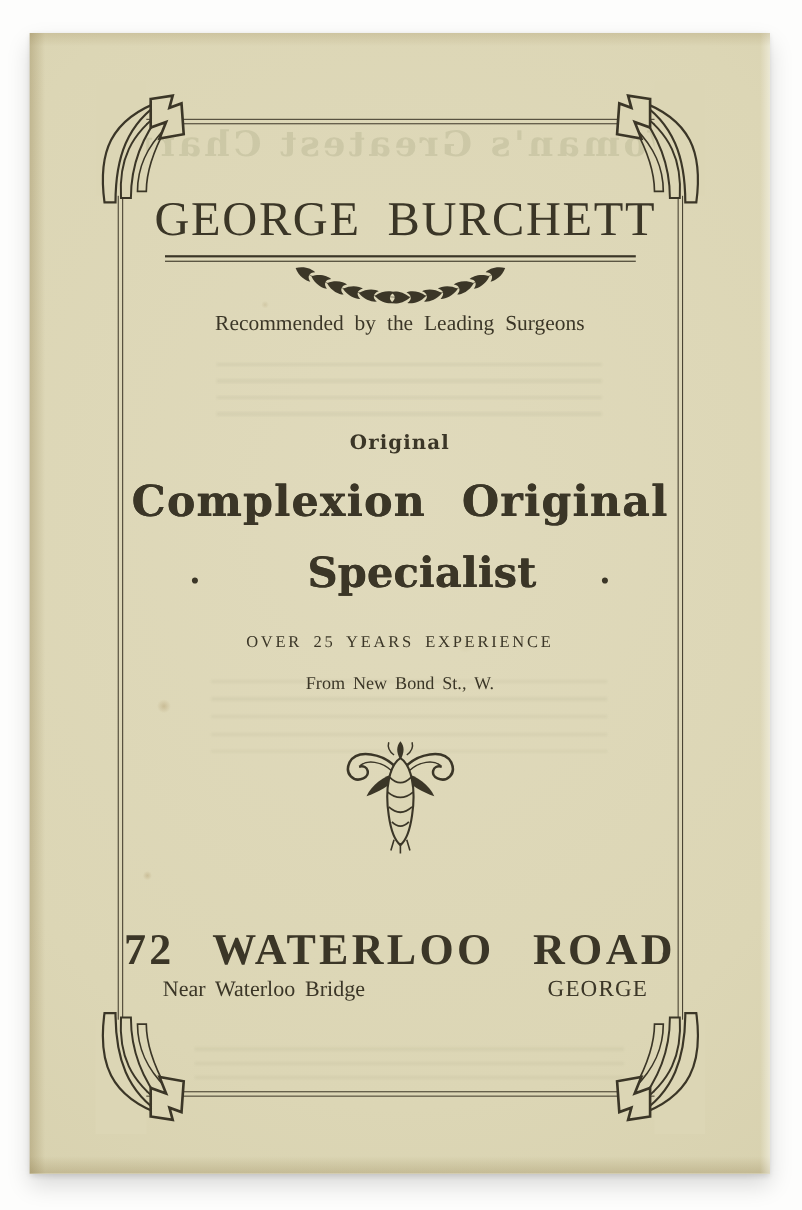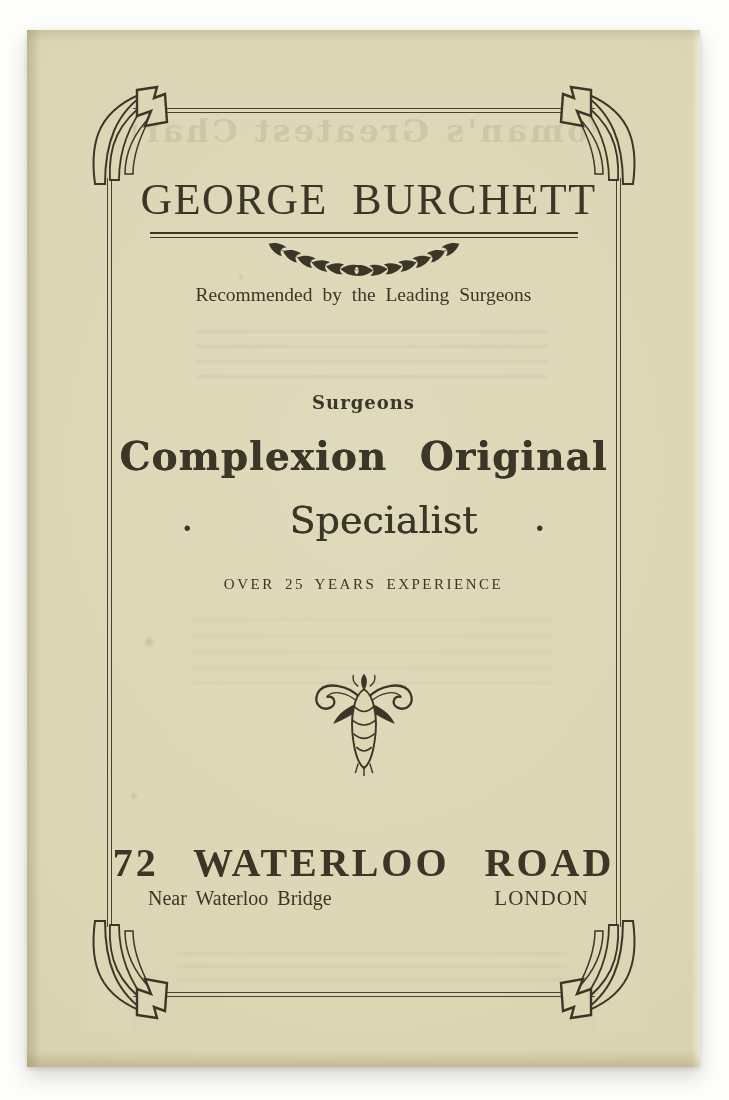--- a/index.html
+++ b/index.html
@@ -66,21 +66,21 @@
   .title{top:148px;font-size:44px;line-height:1;letter-spacing:1.5px;word-spacing:12px;font-weight:400;padding-left:10px;}
   .title-rule{position:absolute;top:202px;left:50%;transform:translateX(-50%);
     width:428px;height:6px;border-top:2px solid var(--ink);border-bottom:1px solid var(--ink);}
   .swag{position:absolute;top:209px;left:50%;transform:translateX(-50%);
     width:226px;height:56px;overflow:visible;}
   .tagline{top:254px;font-size:19.5px;word-spacing:5px;text-align:center;}
   .descriptor{top:362px;font-family:"DejaVu Serif",serif;font-weight:bold;font-size:18px;letter-spacing:1px;}
   .specialty{top:403px;font-family:"DejaVu Serif",serif;font-weight:bold;font-size:39px;
     letter-spacing:1px;word-spacing:18px;text-shadow:.3px 0 currentColor;}
   .specialist-row{top:470px;display:flex;justify-content:center;align-items:flex-end;gap:58px;}
-  .specialist-row .word{font-family:"DejaVu Serif",serif;font-weight:normal;font-size:38px;
+  .specialist-row .word{font-family:"DejaVu Serif",serif;font-weight:bold;font-size:38px;
     line-height:1.1;text-shadow:.3px 0 currentColor;margin-left:40px;}
   .specialist-row .dot{font-size:34px;font-weight:bold;line-height:1;padding-bottom:5px;}
   .experience{top:546px;font-size:15px;letter-spacing:2.5px;word-spacing:4px;}
   .from-line{top:581px;font-size:16.5px;word-spacing:3px;}
   .thistle{position:absolute;top:640px;left:50%;transform:translateX(-50%);
     width:118px;height:106px;overflow:visible;}
   .address{top:813px;font-size:40px;line-height:1;letter-spacing:3px;word-spacing:22px;}
   .address-row{position:absolute;top:856px;left:121px;right:111px;
     display:flex;justify-content:space-between;align-items:baseline;color:var(--ink);text-align:right;}
   .address-note{font-size:20px;word-spacing:4px;}
@@ -152,47 +152,48 @@
           <use href="#husk" xlink:href="#husk" transform="translate(145.3,33.1) rotate(-9.8)"></use>
           <use href="#husk" xlink:href="#husk" transform="translate(162.0,29.5) rotate(-14.6)"></use>
           <use href="#husk" xlink:href="#husk" transform="translate(178.7,24.4) rotate(-19.1)"></use>
           <use href="#husk" xlink:href="#husk" transform="translate(195.3,17.9) rotate(-23.4)"></use>
           <use href="#husk" xlink:href="#husk" transform="translate(212.0,10.0) rotate(-27.5)"></use>
         </g>
     </svg>
 
     <p class="abs tagline">Recommended by the Leading Surgeons</p>
 
-    <p class="abs descriptor">Surgeons</p>
+    <p class="abs descriptor">Original</p>
 
     <h2 class="abs specialty">Complexion Original</h2>
 
     <div class="abs specialist-row">
       <span class="dot">.</span>
       <span class="word">Specialist</span>
       <span class="dot">.</span>
     </div>
 
     <p class="abs experience">OVER 25 YEARS EXPERIENCE</p>
 
+    <p class="abs from-line">From New Bond St., W.</p>
 
     <svg class="thistle" viewBox="0 0 120 110">
       <use href="#wingL" xlink:href="#wingL"></use>
       <use href="#wingL" xlink:href="#wingL" transform="translate(120,0) scale(-1,1)"></use>
       <path d="M60,22 C56,14 56,9 60,4 C64,9 64,14 60,22 Z" fill="var(--ink)"></path>
       <path class="inkline" stroke-width="1.4" d="M54,17 Q47,12 49,5 M66,17 Q73,12 71,5"></path>
       <path class="petal" stroke-width="2" d="M60,20 C50,26 45,48 49,74 C51,88 55,98 60,102 C65,98 69,88 71,74 C75,48 70,26 60,20 Z"></path>
       <path class="inkline" stroke-width="1.6" d="M50,38 Q60,48 70,38"></path>
       <path class="inkline" stroke-width="1.6" d="M48,52 Q60,62 72,52"></path>
       <path class="inkline" stroke-width="1.6" d="M49,66 Q60,76 71,66"></path>
       <path class="inkline" stroke-width="1.6" d="M52,80 Q60,88 68,80"></path>
       <path class="inkline" stroke-width="1.5" d="M54,97 L51,107 M60,100 L60,110 M66,97 L69,107"></path>
     </svg>
 
     <h2 class="abs address">72 WATERLOO ROAD</h2>
 
     <div class="address-row">
       <span class="address-note">Near Waterloo Bridge</span>
-      <span class="address-city">LONDON</span>
+      <span class="address-city">GEORGE</span>
     </div>
 
   </div>
 </div>
 
 </body></html>

